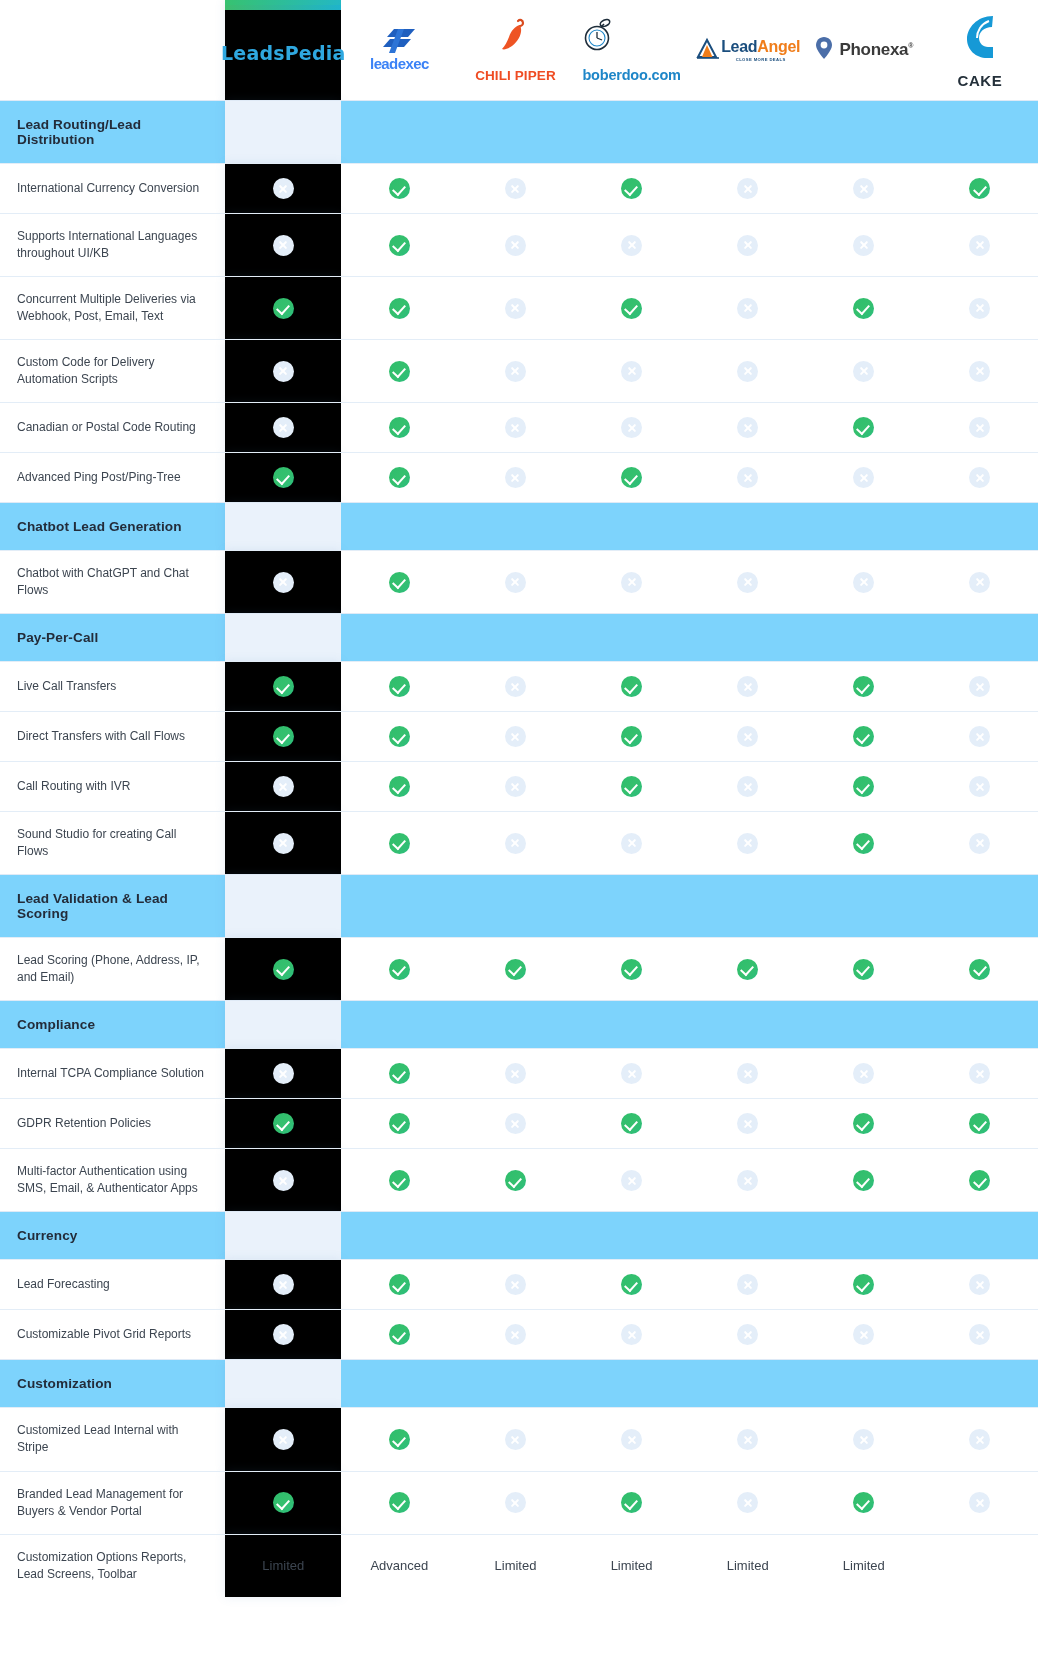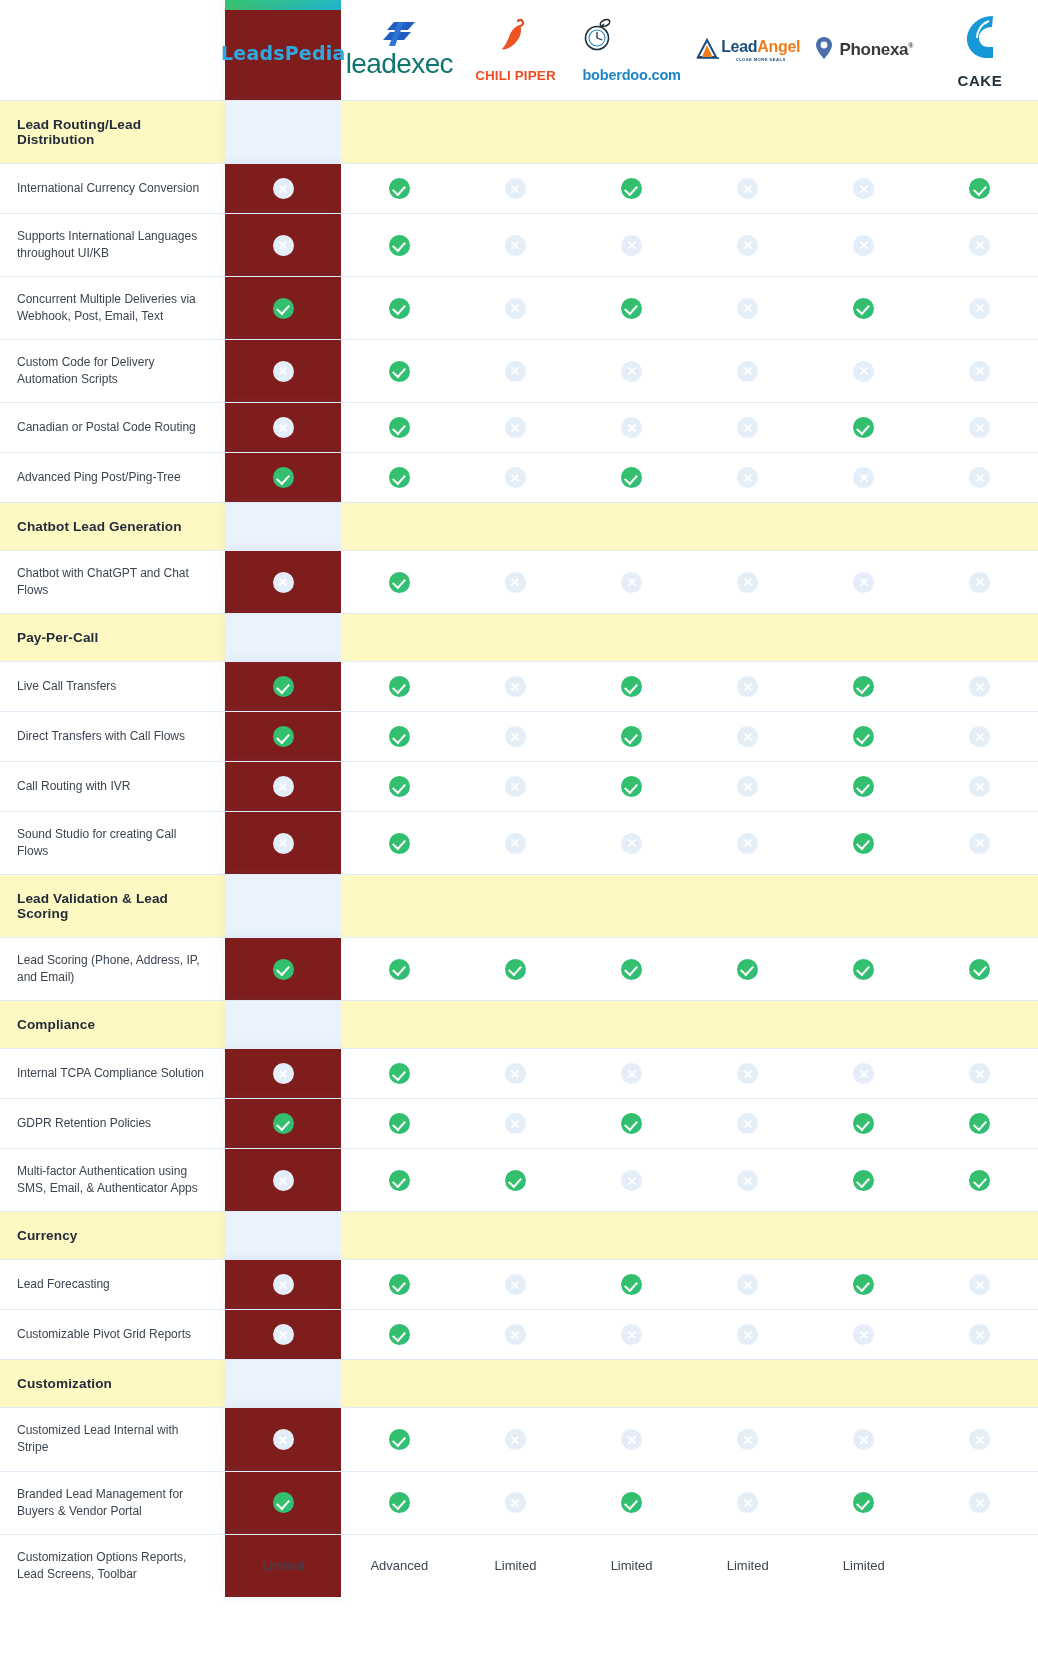--- a/index.html
+++ b/index.html
@@ -37,21 +37,21 @@
     height: 100px;
     display: flex;
     align-items: center;
     justify-content: center;
     position: relative;
   }
   .hdr-blank { height: 100px; }
 
   
   .highlight-col {
-    background: #7f1d1d;
+    background: #000000;
     box-shadow: 0 0 10px rgba(80,120,180,0.13);
   }
   th.highlight-col .hdr-cell {
     border-top: 5px solid transparent;
     border-image: linear-gradient(90deg,#37c26f 0%, #23b8c4 100%);
     border-image-slice: 1;
   }
   .topbar {
     position: absolute;
     top: 0; left: 0; right: 0;
@@ -64,21 +64,21 @@
     color: #2fa8e0;
     font-size: 19px;
     letter-spacing: .2px;
     font-family: "DejaVu Sans", sans-serif;
   }
   .logo-leadexec {
     display: flex; flex-direction: column; align-items: center; gap: 1px;
   }
   .logo-leadexec .bolt { line-height: 0; }
   .logo-leadexec .txt {
-    font-size: 28px; font-weight: normal; color: #0f766e; letter-spacing: -0.6px;
+    font-size: 15px; font-weight: bold; color: #3b82f6; letter-spacing: -0.6px;
     font-family: "Liberation Sans", sans-serif;
   }
   .logo-chili {
     display: flex; flex-direction: column; align-items: center; gap: 12px;
   }
   .logo-chili .txt {
     font-size: 13.5px; font-weight: bold; color: #ef4c23; letter-spacing: .1px;
   }
   .logo-boberdoo {
     display: flex; flex-direction: column; align-items: flex-start; gap: 11px;
@@ -107,21 +107,21 @@
     font-size: 15px; font-weight: bold; color: #24303a; letter-spacing: .6px;
   }
 
   
   tbody td {
     border-top: 1px solid #e3edf7;
     vertical-align: middle;
     background: #ffffff;
   }
   tr.section-row td {
-    background: #fef9c3;
+    background: #7dd3fc;
     border-top: 1px solid #dfeaf6;
   }
   td.feature {
     padding: 14px 18px 14px 17px;
     font-size: 12px;
     line-height: 1.42;
     color: #3c4550;
     text-align: left;
   }
   td.section-title {

